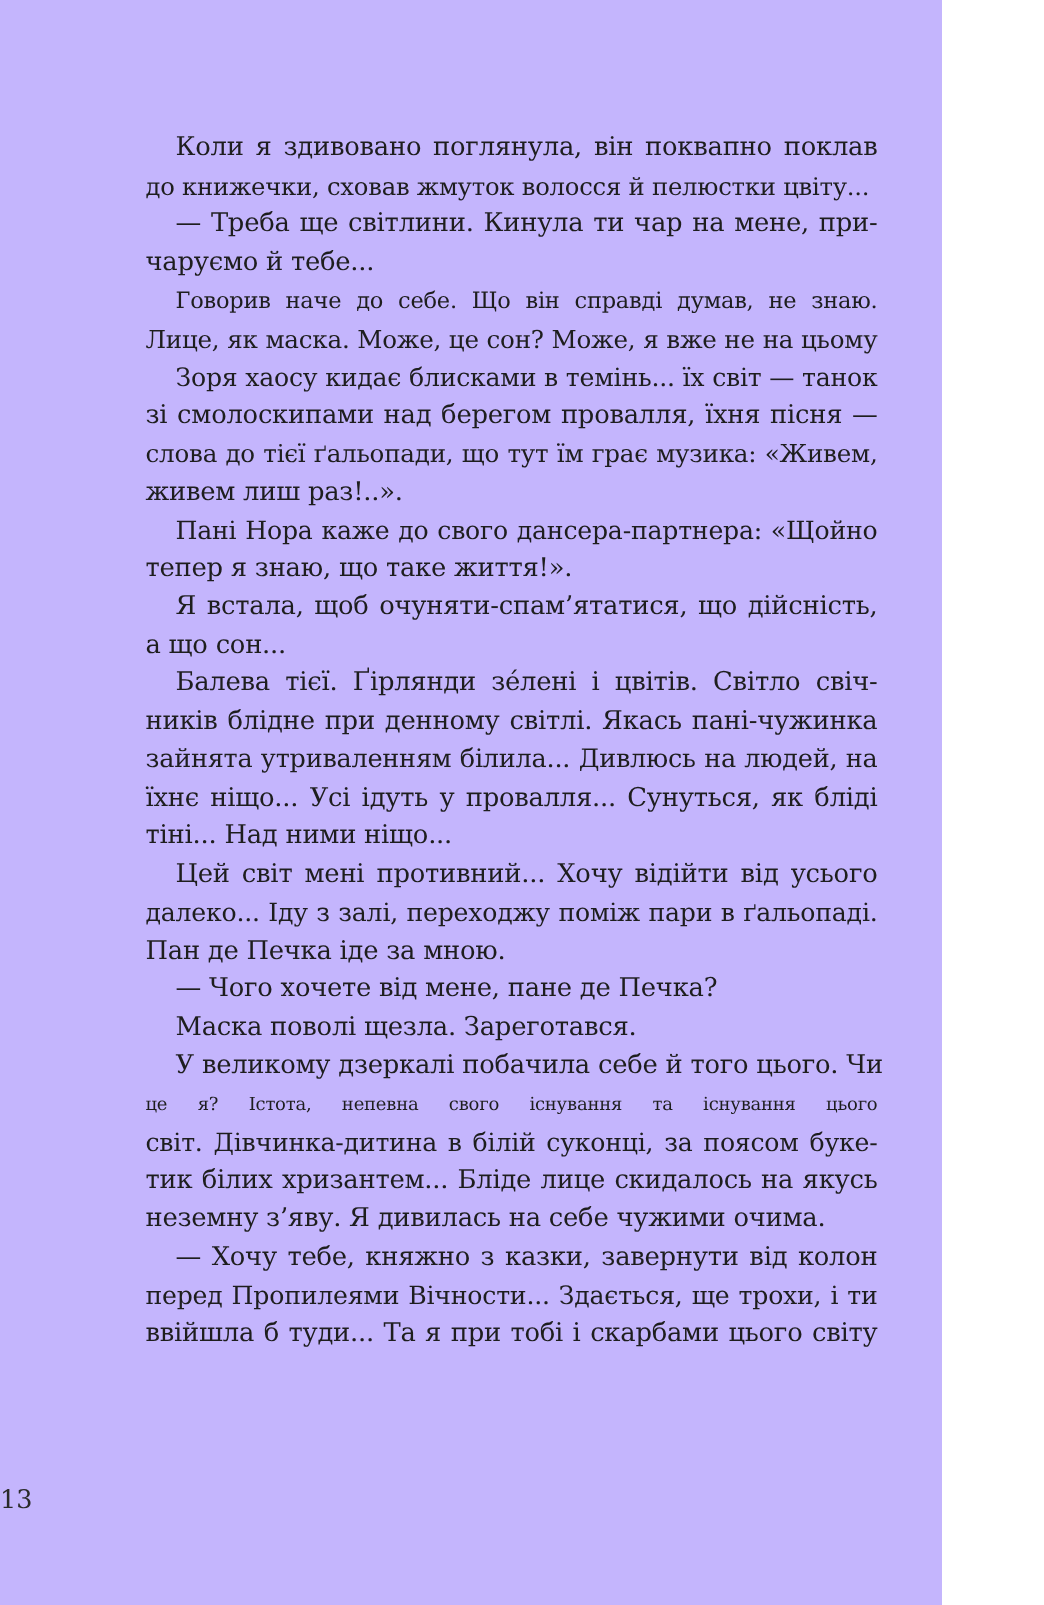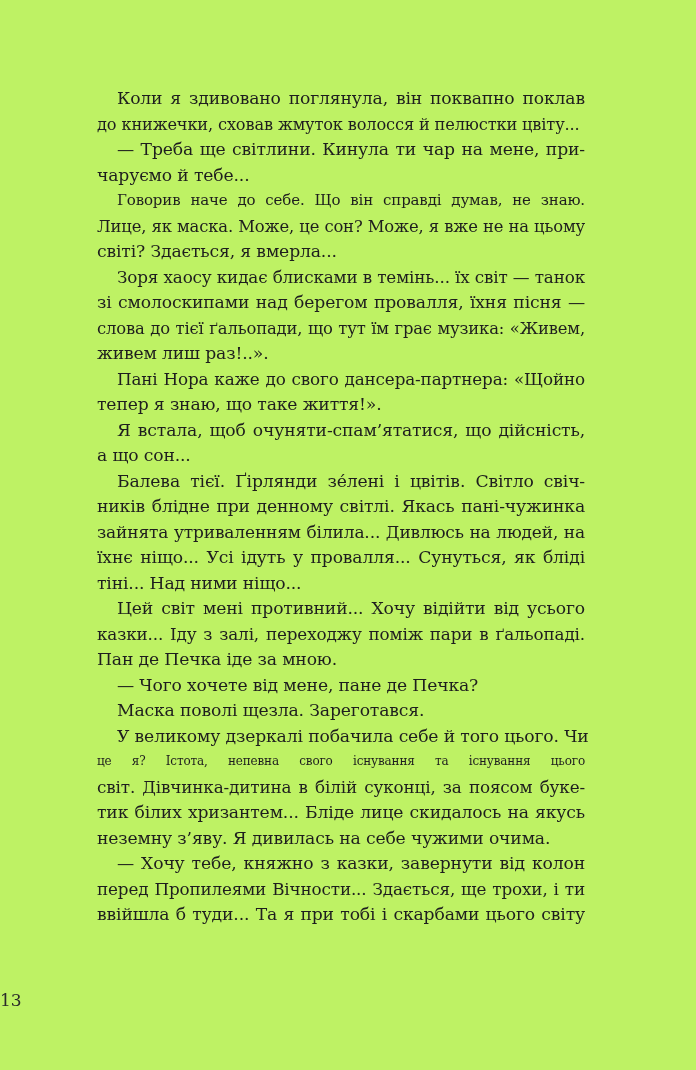--- a/index.html
+++ b/index.html
@@ -9,23 +9,23 @@
     }
     body {
       width: 696px;
       height: 1070px;
       position: relative;
       overflow: hidden;
     }
     .page {
       position: absolute;
       left: 0; top: 0;
-      width: 696px;
+      width: 628px;
       height: 1070px;
-      background: #bef264;
+      background: #c4b5fd;
       text-decoration: underline;
     }
     .text-block {
       position: absolute;
       left: 97px;
       top: 86px;
       width: 488px;
       font-family: "DejaVu Serif", "Liberation Serif", serif;
       font-size: 17.2px;
       line-height: 25.5px;
@@ -60,36 +60,35 @@
 <body>
 
 <div class="page">
   <div class="text-block" id="text-block">
       <span class="line indent" style="display: block;">Коли я здивовано поглянула, він поквапно поклав</span>
       <span class="line last" style="display: block; font-size: 16.2px;">до книжечки, сховав жмуток волосся й пелюстки цвіту...</span>
       <span class="line indent" style="display: block;">— Треба ще світлини. Кинула ти чар на мене, при-</span>
       <span class="line last" style="display: block;">чаруємо й тебе...</span>
       <span class="line indent" style="display: block; font-size: 15px;">Говорив наче до себе. Що він справді думав, не знаю.</span>
       <span class="line" style="display: block; font-size: 16.4px;">Лице, як маска. Може, це сон? Може, я вже не на цьому</span>
-      <span class="line last" style="display: block;">світі? Здається, я вмерла...</span>
       <span class="line indent" style="display: block; font-size: 16.8px;">Зоря хаосу кидає блисками в темінь... їх світ — танок</span>
       <span class="line" style="display: block;">зі смолоскипами над берегом провалля, їхня пісня —</span>
       <span class="line" style="display: block; font-size: 16.4px;">слова до тієї ґальопади, що тут їм грає музика: «Живем,</span>
       <span class="line last" style="display: block;">живем лиш раз!..».</span>
       <span class="line indent" style="display: block; font-size: 16.8px;">Пані Нора каже до свого дансера-партнера: «Щойно</span>
       <span class="line last" style="display: block;">тепер я знаю, що таке життя!».</span>
       <span class="line indent" style="display: block;">Я встала, щоб очуняти-спам’ятатися, що дійсність,</span>
       <span class="line last" style="display: block;">а що сон...</span>
       <span class="line indent" style="display: block;">Балева тієї. Ґірлянди зе́лені і цвітів. Світло свіч-</span>
       <span class="line" style="display: block;">ників блідне при денному світлі. Якась пані-чужинка</span>
       <span class="line" style="display: block; font-size: 17px;">зайнята утриваленням білила... Дивлюсь на людей, на</span>
       <span class="line" style="display: block;">їхнє ніщо... Усі ідуть у провалля... Сунуться, як бліді</span>
       <span class="line last" style="display: block;">тіні... Над ними ніщо...</span>
       <span class="line indent" style="display: block;">Цей світ мені противний... Хочу відійти від усього</span>
-      <span class="line" style="display: block; font-size: 16.8px;">казки... Іду з залі, переходжу поміж пари в ґальопаді.</span>
+      <span class="line" style="display: block; font-size: 16.8px;">далеко... Іду з залі, переходжу поміж пари в ґальопаді.</span>
       <span class="line last" style="display: block;">Пан де Печка іде за мною.</span>
       <span class="line indent last" style="display: block;">— Чого хочете від мене, пане де Печка?</span>
       <span class="line indent last" style="display: block;">Маска поволі щезла. Зареготався.</span>
       <span class="line indent" style="display: block;">У великому дзеркалі побачила себе й того цього. Чи</span>
       <span class="line" style="display: block; font-size: 12px;">це я? Істота, непевна свого існування та існування цього</span>
       <span class="line" style="display: block; font-size: 16.8px;">світ. Дівчинка-дитина в білій суконці, за поясом буке-</span>
       <span class="line" style="display: block;">тик білих хризантем... Бліде лице скидалось на якусь</span>
       <span class="line last" style="display: block;">неземну з’яву. Я дивилась на себе чужими очима.</span>
       <span class="line indent" style="display: block;">— Хочу тебе, княжно з казки, завернути від колон</span>
       <span class="line" style="display: block; font-size: 16.8px;">перед Пропилеями Вічности... Здається, ще трохи, і ти</span>

